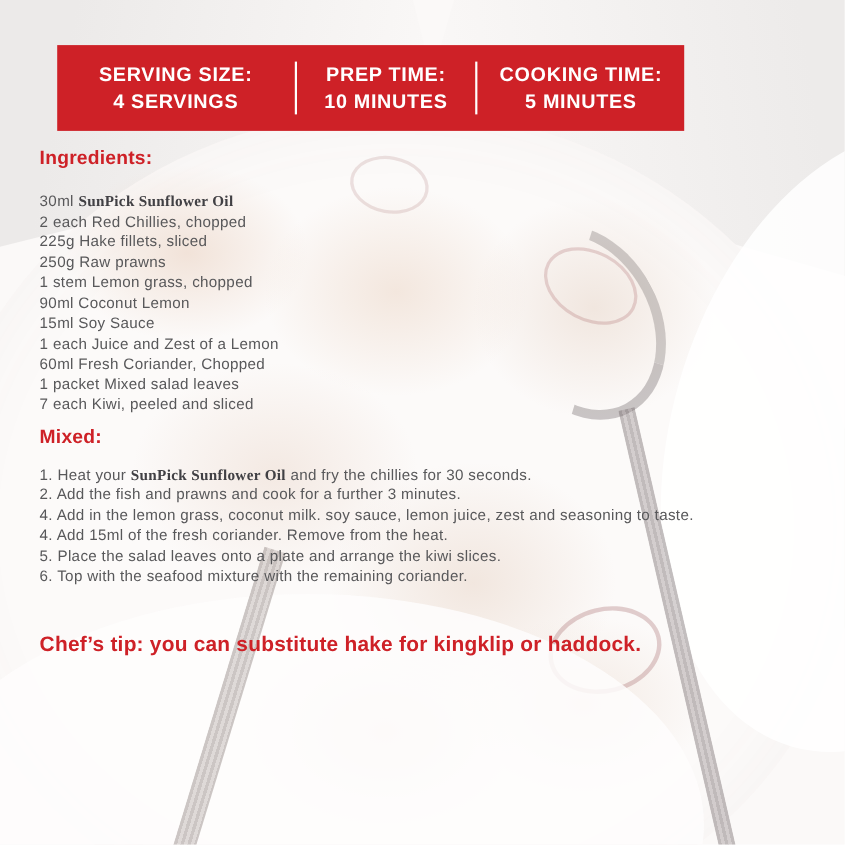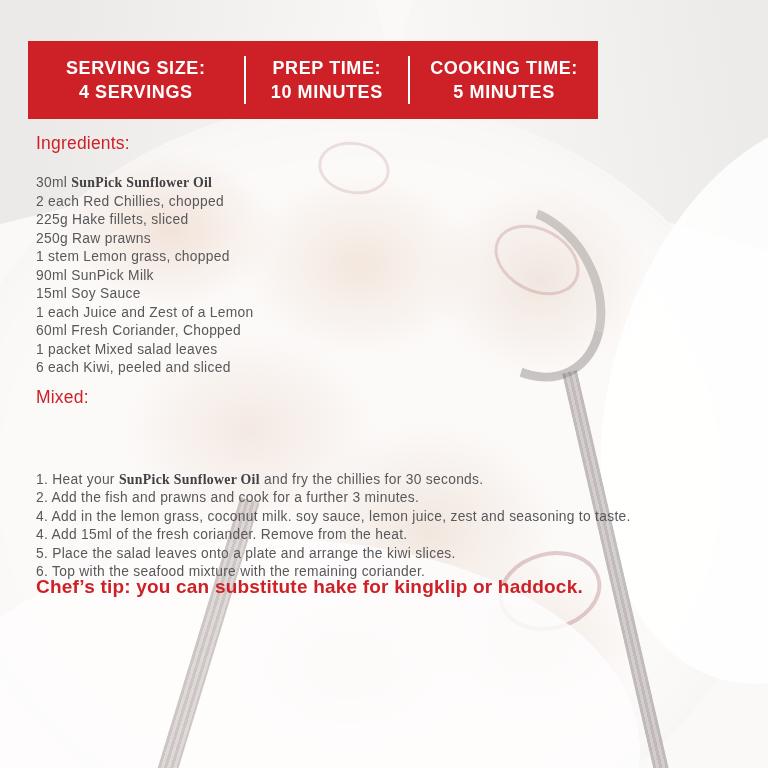--- a/index.html
+++ b/index.html
@@ -35,37 +35,37 @@
   .spoon-bowl{position:absolute;left:458px;top:200px;width:124px;height:168px;border-radius:50%;
     border:9px solid;border-color:transparent rgba(84,74,76,.26) rgba(84,74,76,.30) transparent;
     transform:rotate(-28deg);}
   .spoon-handle{position:absolute;left:562px;top:372px;width:15px;height:420px;
     transform:rotate(-13deg);transform-origin:top center;opacity:.42;
     background:repeating-linear-gradient(90deg,#6f6466 0 3px,#9b9092 3px 6px);}
   .chopstick-left{position:absolute;left:240px;top:500px;width:20px;height:300px;
     transform:rotate(17deg);transform-origin:top center;opacity:.45;
     background:repeating-linear-gradient(90deg,#8e827f 0 3px,#b8aeab 3px 6px);}
   
-  .banner{position:absolute;left:28px;top:41px;width:570px;height:78px;z-index:2;
+  .banner{position:absolute;left:52px;top:41px;width:570px;height:78px;z-index:2;
     background:#ce2127;display:flex;align-items:stretch;}
   .banner-cell{display:flex;flex-direction:column;justify-content:center;text-align:center;
     color:#ffffff;font-size:18px;font-weight:bold;line-height:24px;letter-spacing:.6px;}
   .bc1{flex:1.325;} .bc2{flex:1;} .bc3{flex:1.155;}
   .banner-divider{width:2px;height:48px;background:#ffffff;align-self:center;}
   
   .content{position:absolute;inset:0;z-index:2;}
-  .section-heading{position:absolute;left:36px;margin:0;font-size:17.5px;font-weight:normal;
+  .section-heading{position:absolute;left:36px;margin:0;font-size:17.5px;font-weight:bold;
     color:#ce2127;letter-spacing:.2px;}
   .h-ingredients{top:133px;}
   .h-method{top:387px;}
   .text-list{position:absolute;left:36px;margin:0;padding:0;list-style:none;
     font-size:13.8px;color:#58585a;letter-spacing:.3px;}
   .ingredients-list{top:174px;}
   .ingredients-list li{line-height:18.5px;}
-  .method-list{top:423px;margin-top:48px;}
+  .method-list{top:423px;}
   .method-list li{line-height:18.4px;}
   .text-list .b{font-weight:bold;color:#414044;font-family:Liberation Serif, serif;}
   .chefs-tip{position:absolute;left:36px;top:576px;margin:0;font-size:19px;font-weight:bold;
     color:#ce2127;letter-spacing:.2px;}
 </style>
 </head>
 <body>
 
 <div class="canvas">
 
@@ -110,26 +110,26 @@
   <div class="content">
 
     <h2 class="section-heading h-ingredients">Ingredients:</h2>
 
     <ul class="text-list ingredients-list">
       <li><span>30ml </span><span class="b">SunPick Sunflower Oil</span><span></span></li>
       <li><span>2 each Red Chillies, chopped</span></li>
       <li><span>225g Hake fillets, sliced</span></li>
       <li><span>250g Raw prawns</span></li>
       <li><span>1 stem Lemon grass, chopped</span></li>
-      <li><span>90ml SunPick Milk</span></li>
+      <li><span>90ml Coconut Lemon</span></li>
       <li><span>15ml Soy Sauce</span></li>
       <li><span>1 each Juice and Zest of a Lemon</span></li>
       <li><span>60ml Fresh Coriander, Chopped</span></li>
       <li><span>1 packet Mixed salad leaves</span></li>
-      <li><span>6 each Kiwi, peeled and sliced</span></li>
+      <li><span>7 each Kiwi, peeled and sliced</span></li>
     </ul>
 
     <h2 class="section-heading h-method">Mixed:</h2>
 
     <ol class="text-list method-list">
       <li><span>1. Heat your </span><span class="b">SunPick Sunflower Oil</span><span> and fry the chillies for 30 seconds.</span></li>
       <li><span>2. Add the fish and prawns and cook for a further 3 minutes.</span></li>
       <li><span>4. Add in the lemon grass, coconut milk. soy sauce, lemon juice, zest and seasoning to taste.</span></li>
       <li><span>4. Add 15ml of the fresh coriander. Remove from the heat.</span></li>
       <li><span>5. Place the salad leaves onto a plate and arrange the kiwi slices.</span></li>

